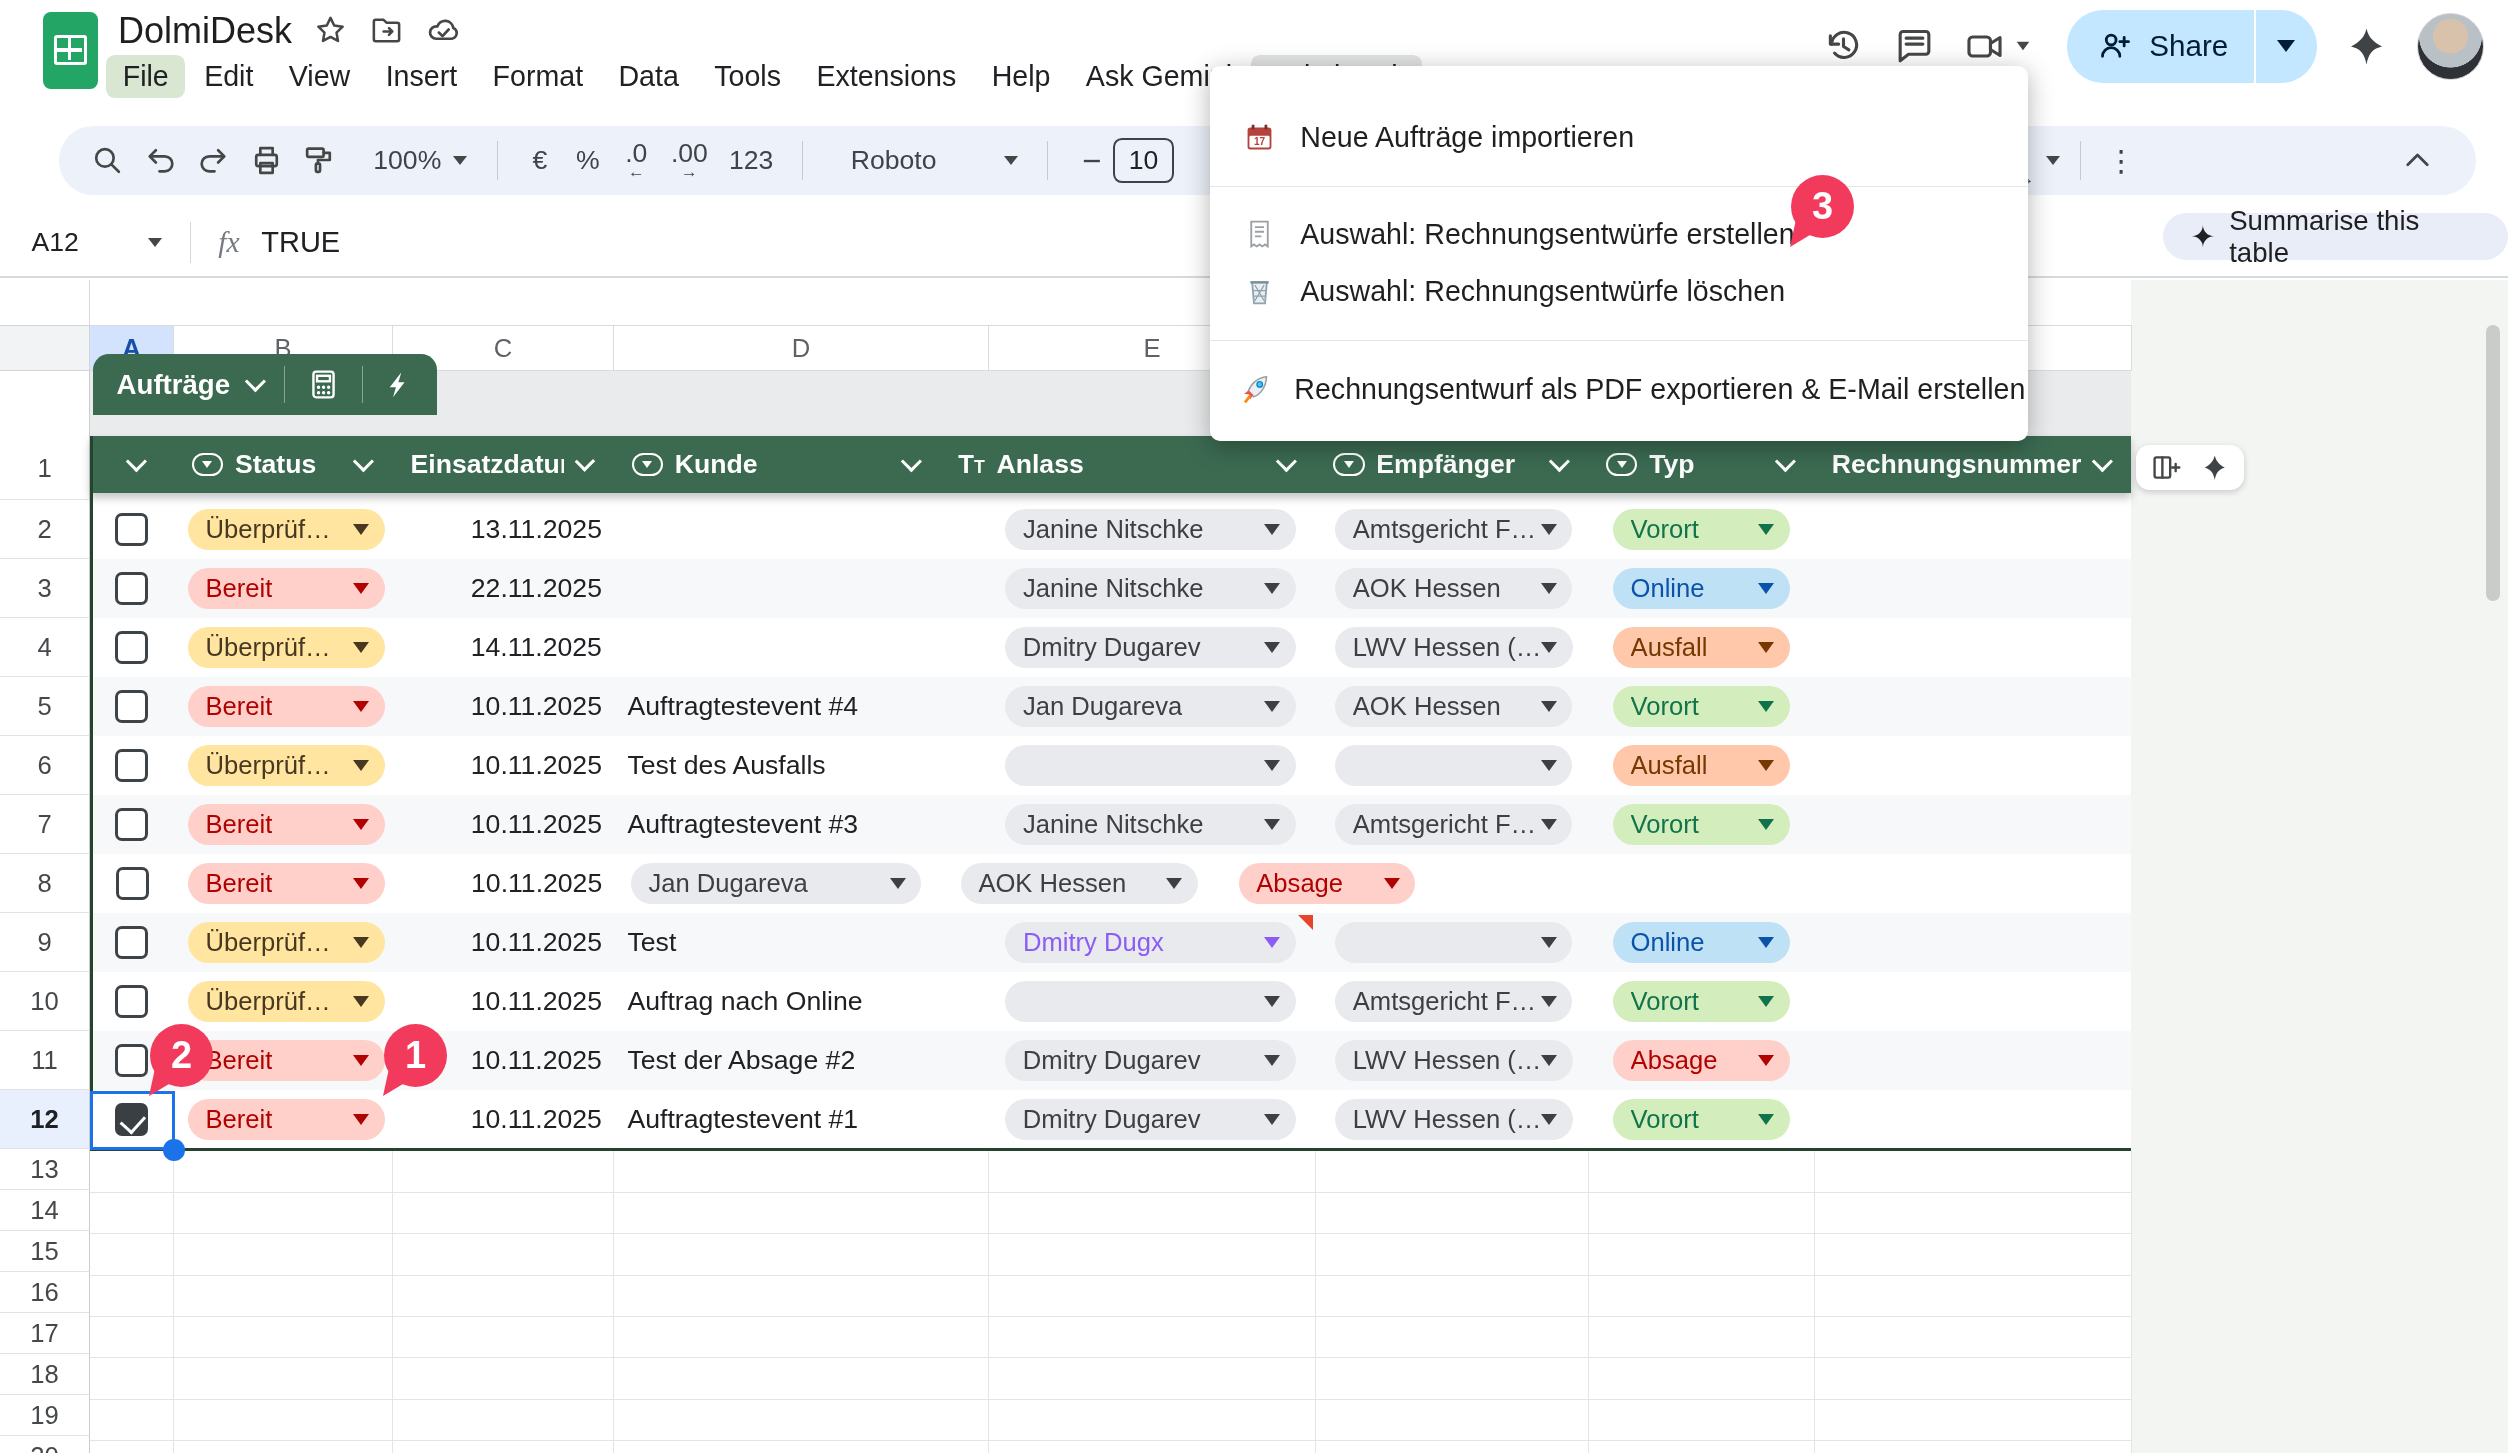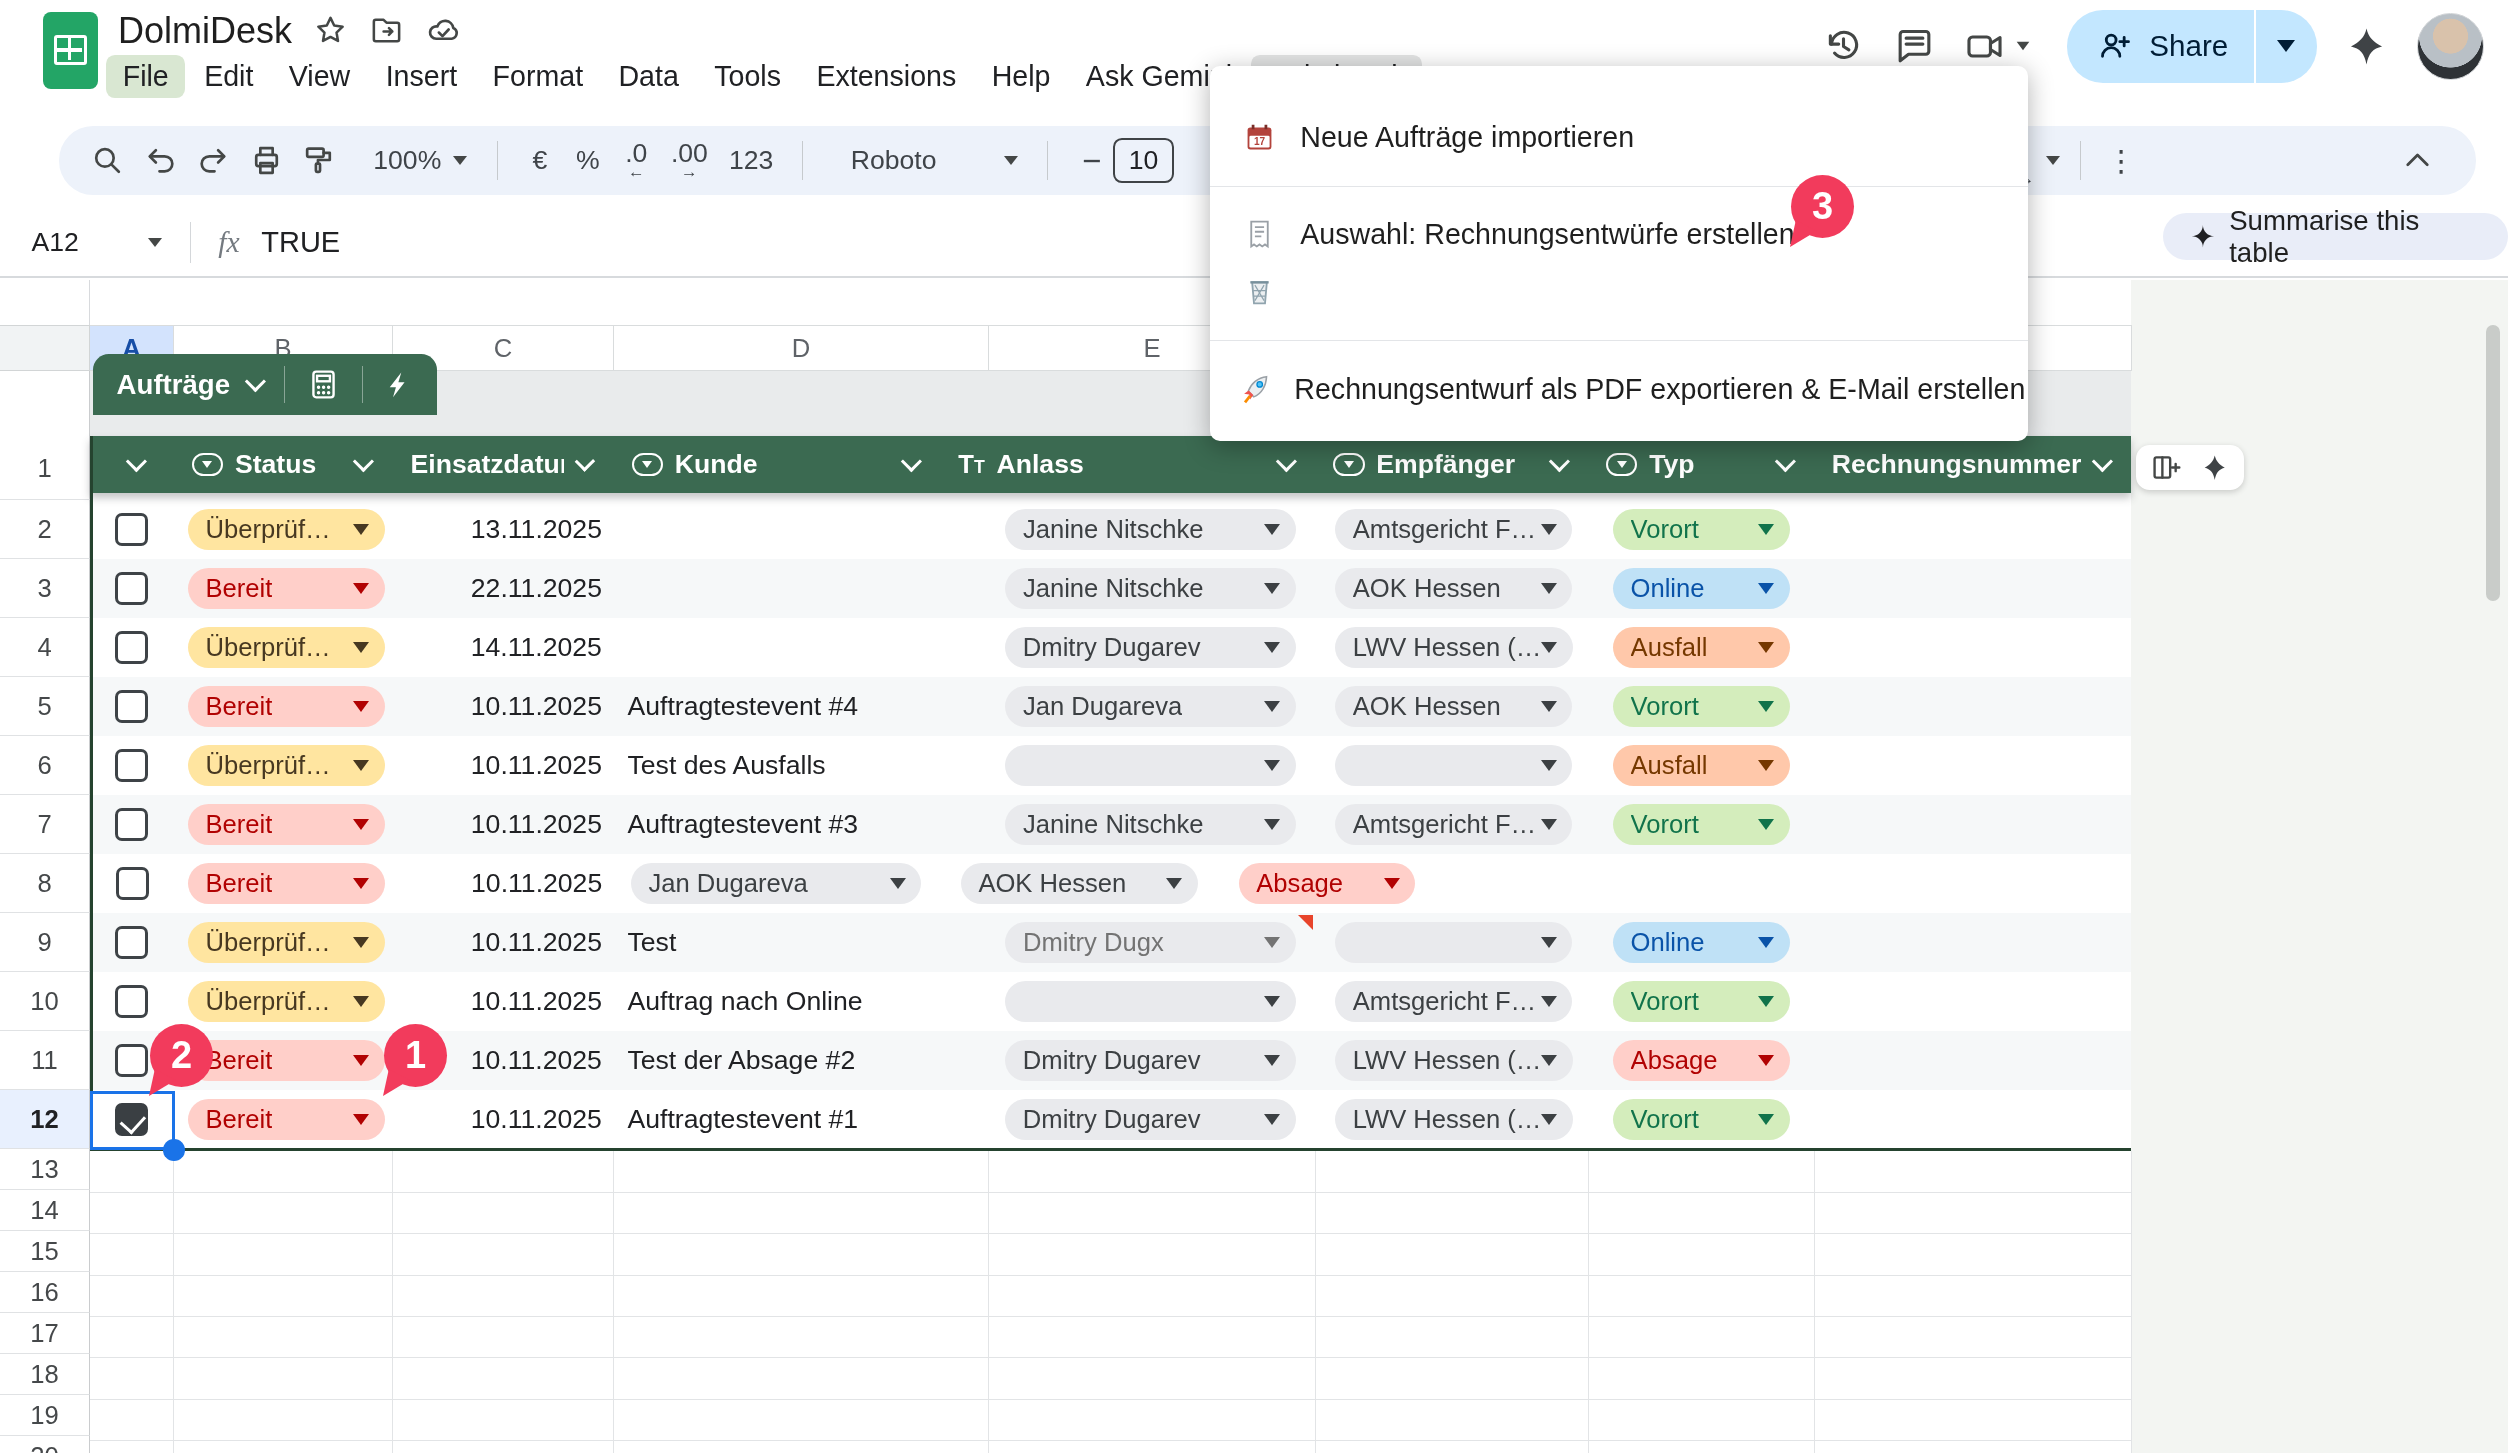--- a/index.html
+++ b/index.html
@@ -694,21 +694,21 @@
             <span class="chip-caret"></span>
           </div>
         </div>
         <div class="cell" style="width:221px">
           <span class="date">10.11.2025</span>
         </div>
         <div class="cell" style="width:375px">
           <span class="txt">Test</span>
         </div>
         <div class="cell" style="width:327px; padding:0 19.7px 0 16.7px;">
-          <div class="chip" style="background:#e9eaed; color:#737373;">
+          <div class="chip" style="background:#e9eaed; color:#8b5cf6;">
             <span class="cv">Dmitry Dugx</span>
             <span class="chip-caret"></span>
           </div>
         </div>
         <div class="cell" style="width:273px; padding:0 15.8px 0 19.7px;">
           <div class="chip" style="background:#e9eaed; color:#3c4043;">
             <span class="cv"></span>
             <span class="chip-caret"></span>
           </div>
         </div>
@@ -908,20 +908,21 @@
         <span class="lbl">Auswahl: Rechnungsentwürfe erstellen</span>
       </div>
       <div class="ctx-item">
         <span class="ic">
           <svg width="33" height="33" viewBox="0 0 36 36">
             <path d="M10 8h16l-2 23H12z" fill="#eceff1" stroke="#90a4ae" stroke-width="2"></path>
             <path d="M13 11l10 17M23 11 13 28M11 17h14M11 23h13" stroke="#90a4ae" stroke-width="1.3"></path>
             <path d="M8 8h20" stroke="#78909c" stroke-width="2.6"></path>
           </svg>
         </span>
+        <span class="lbl">Auswahl: Rechnungsentwürfe löschen</span>
       </div>
       <div class="ctx-sep"></div>
       <div class="ctx-item">
         <span class="ic">
           <svg width="33" height="33" viewBox="0 0 36 36">
             <path d="M29 4c-9.5 1-17 7.5-20 16l6 6C23.5 23 28.5 14 29 4z" fill="#eceff1" stroke="#9aa0a6" stroke-width="1.6"></path>
             <circle cx="21.5" cy="12.5" r="3" fill="#4fc3f7" stroke="#0288d1" stroke-width="1.4"></circle>
             <path d="M9.5 19l-5 3.5 5.5 1 1 5.5 3.5-5z" fill="#ef5350"></path>
             <path d="M11 25l-5.5 7" stroke="#fb8c00" stroke-width="3"></path>
           </svg>

